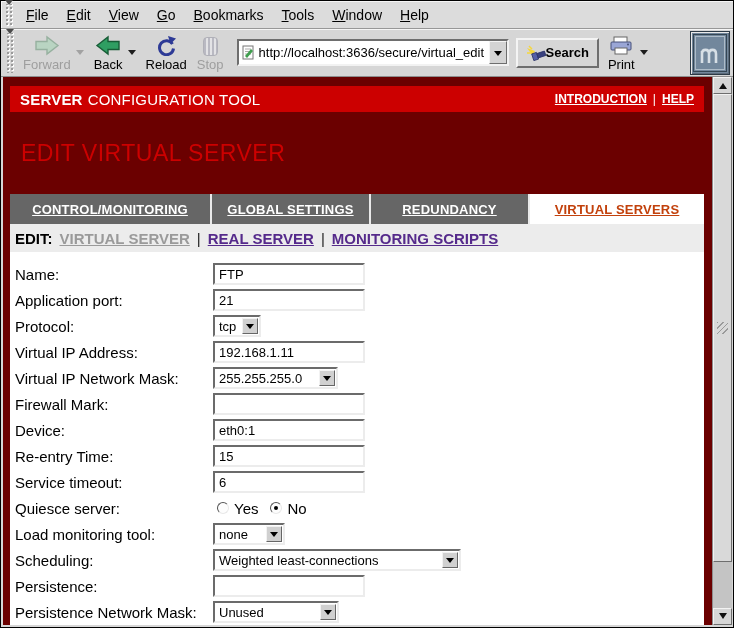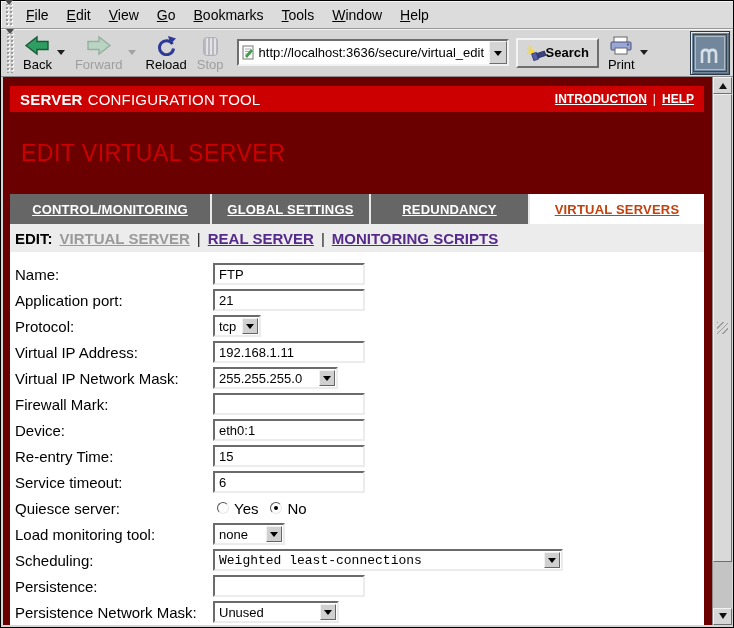--- a/index.html
+++ b/index.html
@@ -143,41 +143,41 @@
         <span class="menu-item"><u>T</u>ools</span>
         <span class="menu-item"><u>W</u>indow</span>
         <span class="menu-item"><u>H</u>elp</span>
       </div>
   </div>
 
   <div class="toolbar">
     <div class="grip"></div>
 
     <div class="tb-group">
+      <div class="tb-btn disabled">
+        <span class="tb-icon">
+          <svg width="26" height="21" viewBox="0 0 26 21">
+            <path d="M24 10.5 L13 2 L13 6.5 L2 6.5 L2 14.5 L13 14.5 L13 19 Z" fill="#b9d4c2" stroke="#96b09f" stroke-width="1.4"></path>
+          </svg>
+        </span>
+        <span class="tb-label">Forward</span>
+      </div>
+      <span class="dd-arrow disabled"></span>
+    </div>
+
+    <div class="tb-group">
       <div class="tb-btn">
         <span class="tb-icon">
           <svg width="26" height="21" viewBox="0 0 26 21">
             <path d="M2 10.5 L13 2 L13 6.5 L24 6.5 L24 14.5 L13 14.5 L13 19 Z" fill="#2f9e62" stroke="#175c36" stroke-width="1.4"></path>
           </svg>
         </span>
         <span class="tb-label">Back</span>
       </div>
       <span class="dd-arrow"></span>
-    </div>
-
-    <div class="tb-group">
-      <div class="tb-btn disabled">
-        <span class="tb-icon">
-          <svg width="26" height="21" viewBox="0 0 26 21">
-            <path d="M24 10.5 L13 2 L13 6.5 L2 6.5 L2 14.5 L13 14.5 L13 19 Z" fill="#b9d4c2" stroke="#96b09f" stroke-width="1.4"></path>
-          </svg>
-        </span>
-        <span class="tb-label">Forward</span>
-      </div>
-      <span class="dd-arrow disabled"></span>
     </div>
 
     <div class="tb-btn">
       <span class="tb-icon">
         <svg width="22" height="21" viewBox="0 0 22 21">
           <path d="M17.5 9 A7 7 0 1 0 18.5 13.5" fill="none" stroke="#2d3a96" stroke-width="3"></path>
           <path d="M13 1 L21 3.5 L15.5 9 Z" fill="#2d3a96"></path>
         </svg>
       </span>
       <span class="tb-label">Reload</span>
@@ -330,21 +330,21 @@
           </div>
           <div class="form-row">
             <span class="f-label">Load monitoring tool:</span>
             <div class="sel" style="width: 72px;">
               <span class="sel-val">none</span>
               <span class="sel-btn"></span>
             </div>
           </div>
           <div class="form-row">
             <span class="f-label">Scheduling:</span>
-            <div class="sel" style="width: 350px; font-family: Liberation Mono, monospace;">
+            <div class="sel" style="width: 248px;">
               <span class="sel-val">Weighted least-connections</span>
               <span class="sel-btn"></span>
             </div>
           </div>
           <div class="form-row">
             <span class="f-label">Persistence:</span>
             <input class="ti" type="text" value="" style="">
           </div>
           <div class="form-row">
             <span class="f-label">Persistence Network Mask:</span>

